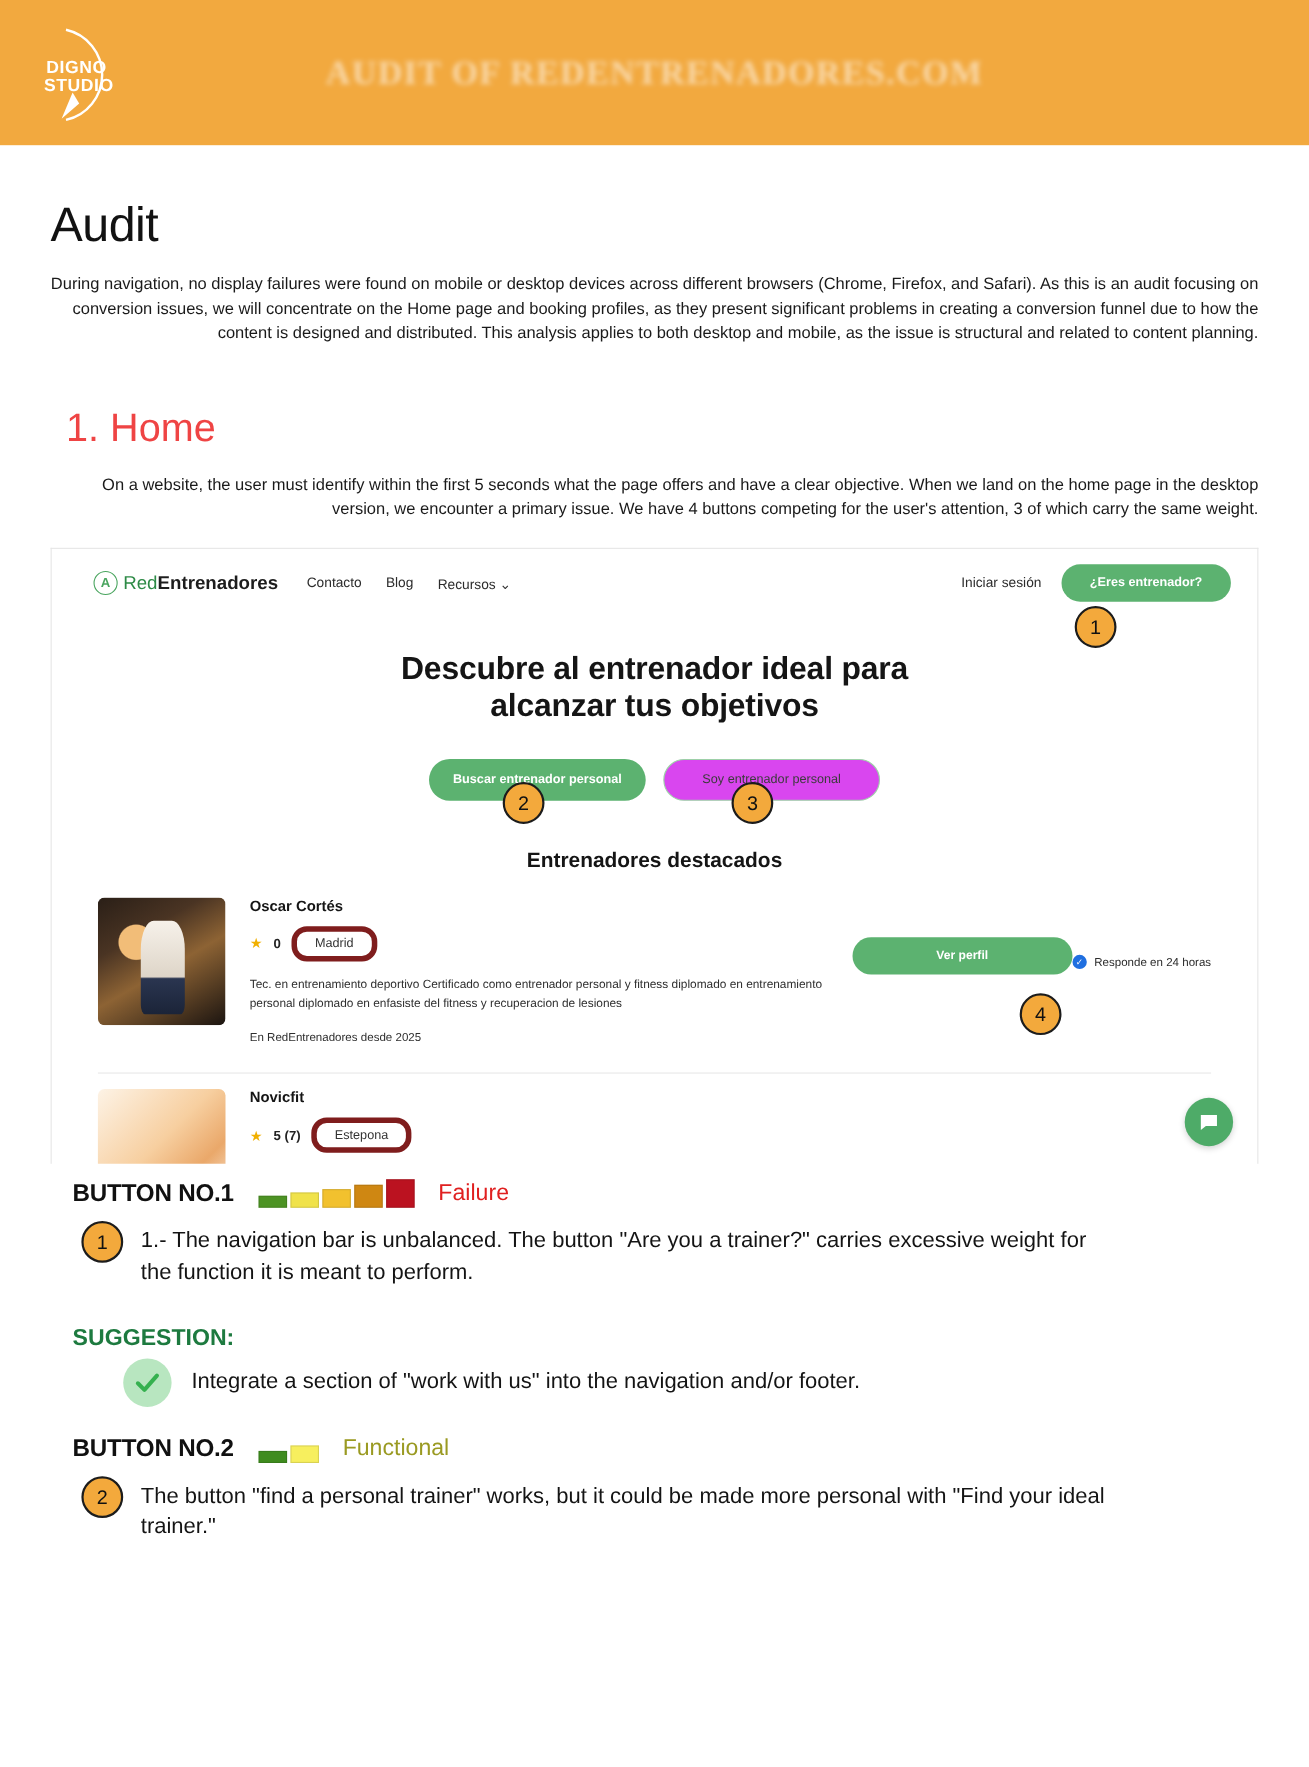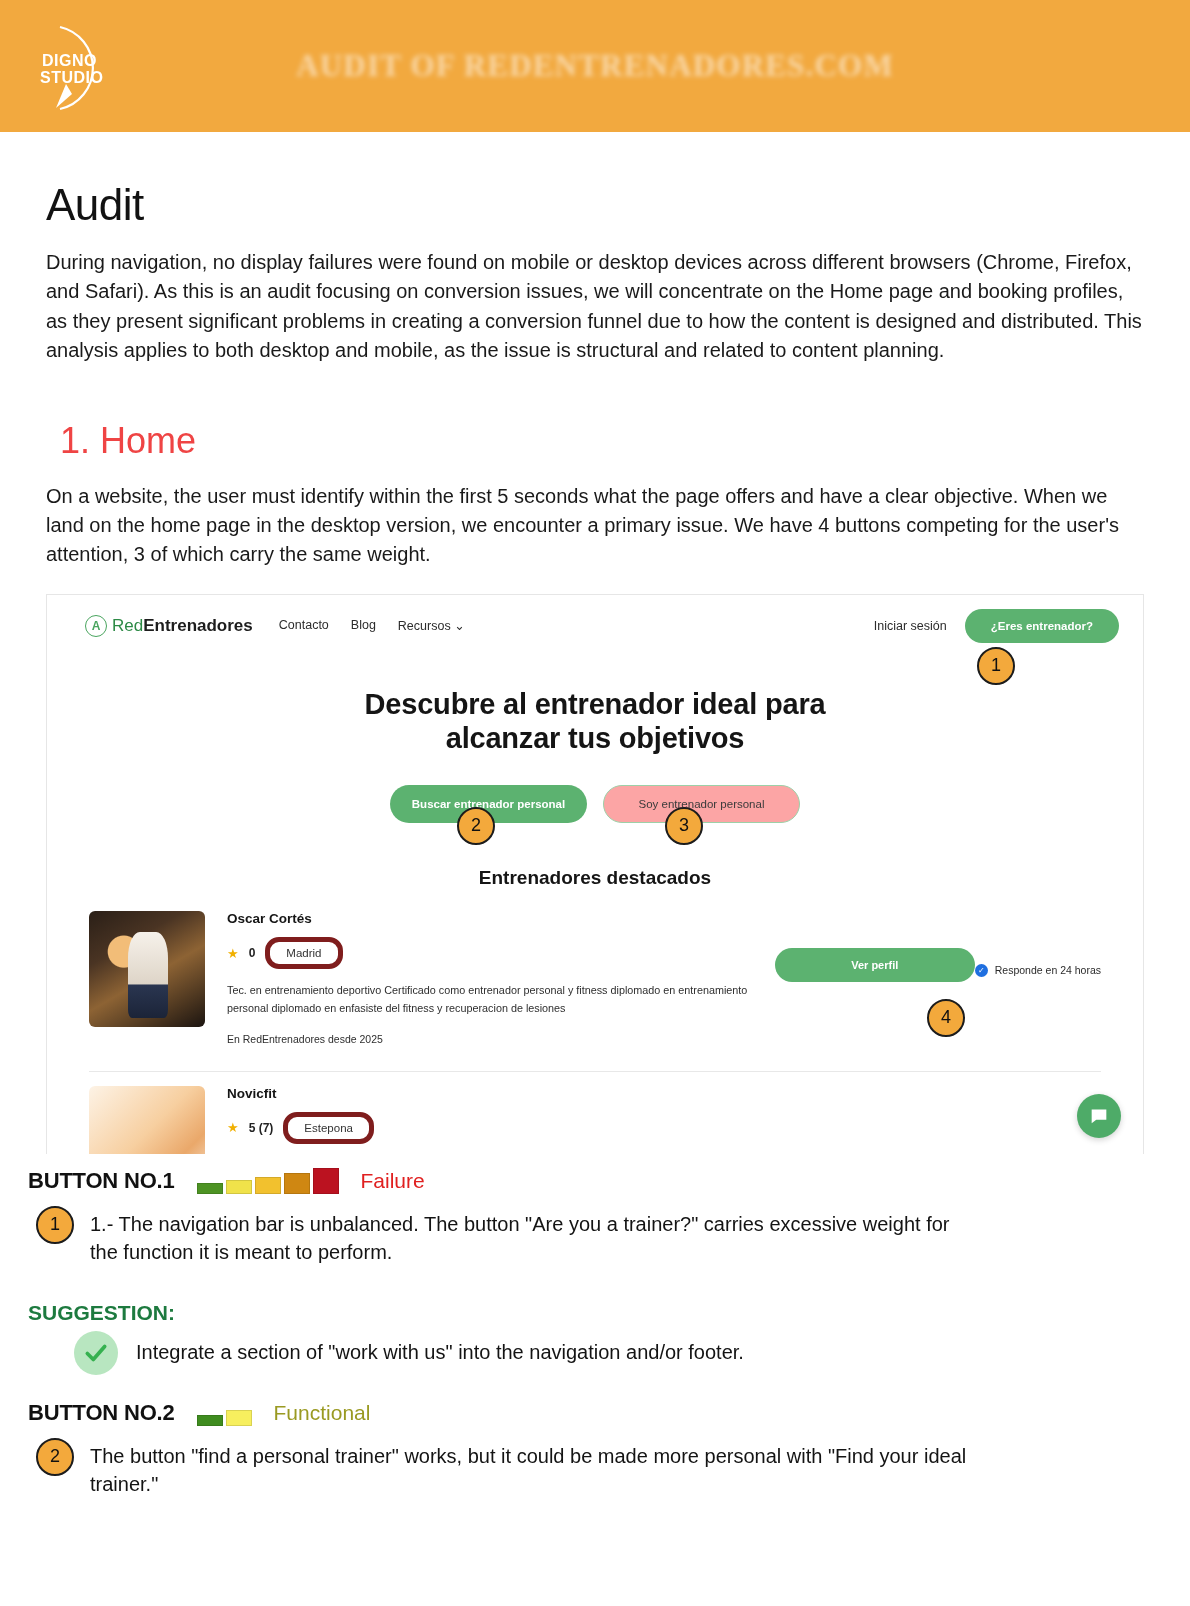--- a/index.html
+++ b/index.html
@@ -43,24 +43,25 @@
 
   h1.page-title {
     font-size: 44px;
     font-weight: 400;
     letter-spacing: -0.5px;
     margin-top: 48px;
     margin-bottom: 18px;
     color: #121212;
   }
   p.body-text {
-    font-size: 20px;
+    font-size: 15px;
     line-height: 1.47;
     color: #1a1a1a;
     margin-bottom: 10px;
+    text-align: right;
   }
   h2.section-title {
     font-size: 36px;
     font-weight: 400;
     margin-top: 54px;
     margin-bottom: 20px;
     padding-left: 14px;
     color: #ef4444;
   }
 
@@ -102,21 +103,21 @@
     text-align:center; font-size:29px; font-weight:700;
     line-height:1.18; margin-top:30px; color:#151515;
     letter-spacing:-0.2px;
   }
   .hero-btns { display:flex; justify-content:center; gap:16px; margin-top:30px; }
   .hero-btns .b1 {
     background:#5cb270;color:#fff;border:none;border-radius:22px;
     padding:12px 0; width:197px; font-size:11.5px; font-weight:700; cursor:pointer;
   }
   .hero-btns .b2 {
-    background:#fca5a5;color:#3b3b3b;border:1px solid #9dd0a8;border-radius:22px;
+    background:#d946ef;color:#3b3b3b;border:1px solid #9dd0a8;border-radius:22px;
     padding:12px 0; width:197px; font-size:11.5px; cursor:pointer;
   }
   .feat-title {
     text-align:center; font-size:19px; font-weight:700;
     margin-top:44px; color:#151515;
   }
   .trainer-row { display:flex; padding: 22px 42px 0 42px; gap:22px; }
   .trainer-photo {
     width:116px; height:116px; border-radius:6px; flex:0 0 116px;
     background:
@@ -167,21 +168,21 @@
   .callout {
     position:absolute;
     width:38px;height:38px;border-radius:50%;
     background:#f3a93c; border:2.5px solid #1c1c1c;
     display:flex;align-items:center;justify-content:center;
     font-size:18px; font-weight:400; color:#111;
     font-family:"Liberation Sans", sans-serif;
   }
 
   
-  .findings { padding: 0 28px; margin-top: 14px; }
+  .findings { padding: 0 66px; margin-top: 14px; }
   .finding-head { display:flex; align-items:center; gap:22px; margin-top:14px; }
   .finding-label { font-size:22px; font-weight:700; color:#111; letter-spacing:-0.2px; }
   .scale { display:flex; align-items:flex-end; gap:3px; height:26px; }
   .scale i { display:block; border:1px solid rgba(0,0,0,0.12); }
   .verdict { font-size:21px; font-weight:400; }
 
   .finding-body { display:flex; gap:16px; margin-top:16px; padding-left:62px; position:relative; }
   .bullet-num {
     position:absolute; left:8px; top:-4px;
     width:38px;height:38px;border-radius:50%;

